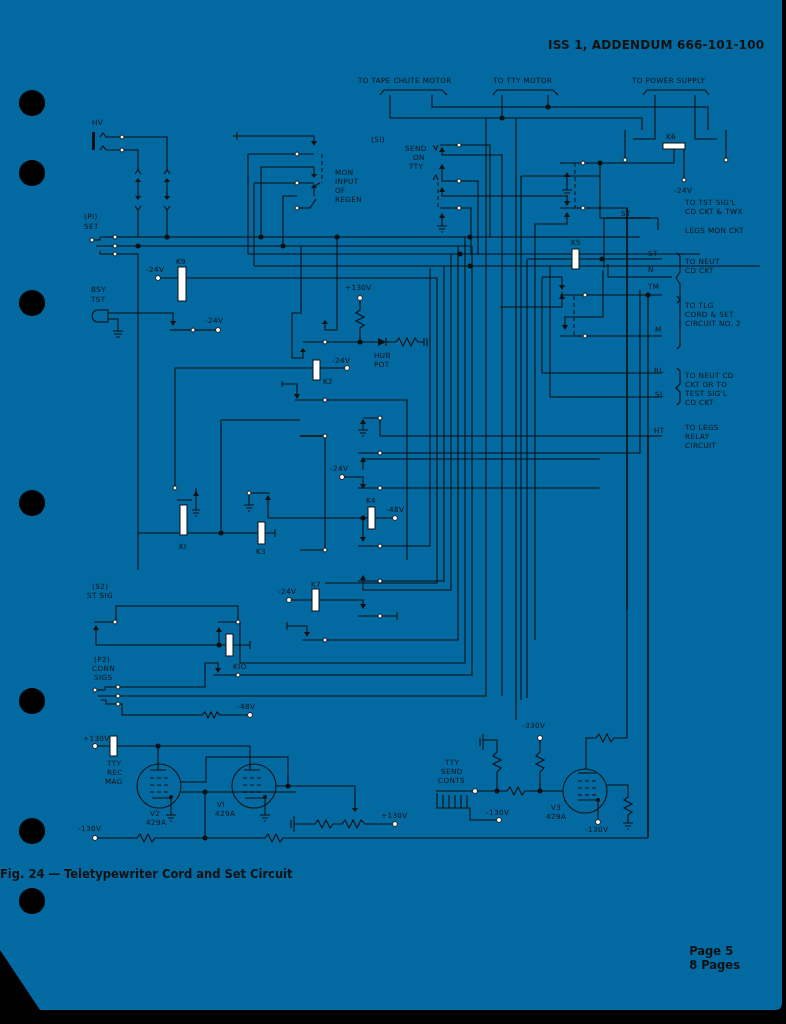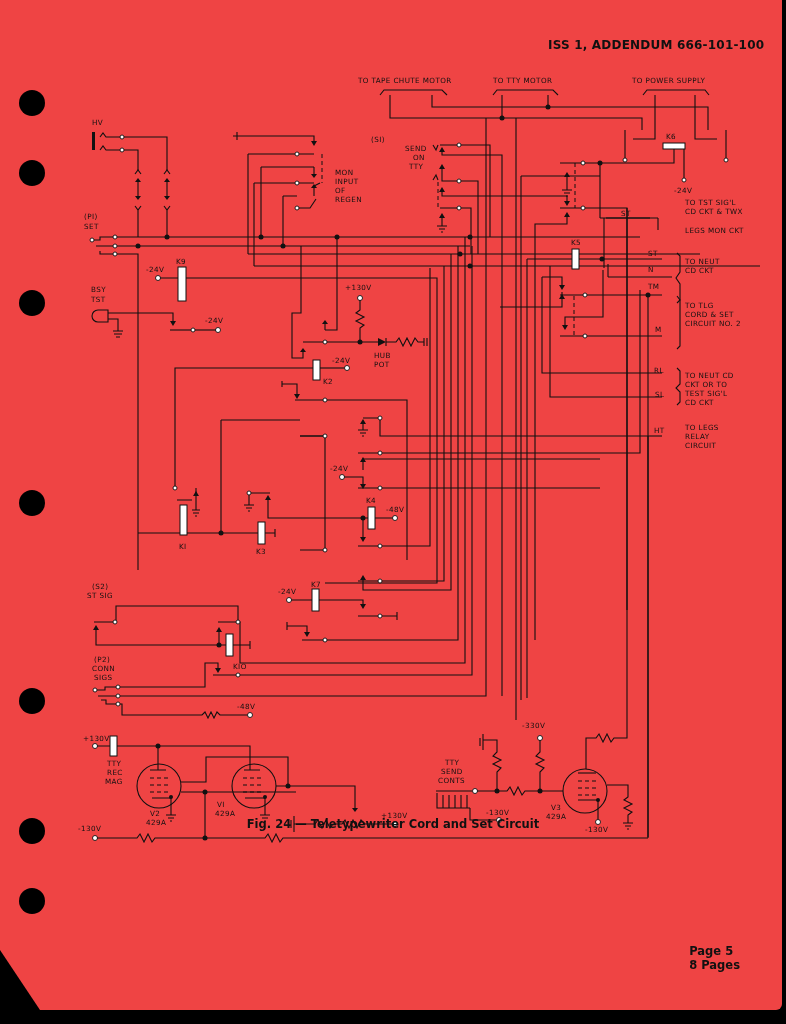--- a/index.html
+++ b/index.html
@@ -1,23 +1,23 @@
 <!DOCTYPE html>
 <html><head>
 <meta charset="utf-8">
 <style>
   html, body { margin:0; padding:0; background:#000; }
   body { width:786px; height:1024px; position:relative; overflow:hidden; font-family:"DejaVu Sans", sans-serif; }
-  .page { position:absolute; left:0; top:0; width:782px; height:1010px; background:#ef4444; border-bottom-right-radius:6px; }
+  .page { position:absolute; left:0; top:0; width:782px; height:1010px; background:#0369a1; border-bottom-right-radius:6px; }
   .right-edge { position:absolute; right:0; top:0; width:4px; height:1024px; background:#000; }
   .bottom-bar { position:absolute; left:0; bottom:0; width:786px; height:14px; background:#000; }
   .hole { position:absolute; left:19px; width:26px; height:26px; border-radius:50%; background:#000; }
   .corner { position:absolute; left:0; top:950px; width:0; height:0; border-left:40px solid #000; border-top:60px solid transparent; }
   .header { position:absolute; left:548px; top:38px; font-weight:bold; font-size:12px; color:#111; letter-spacing:0.2px; }
-  .caption { position:absolute; left:0; width:786px; top:817px; text-align:center; font-weight:bold; font-size:11.5px; color:#111; }
+  .caption { position:absolute; left:0; width:786px; top:867px; font-weight:bold; font-size:11.5px; color:#111; }
   .pagenum { position:absolute; right:42px; top:944px; text-align:left; font-weight:bold; font-size:11.5px; line-height:14px; color:#111; }
   svg { position:absolute; left:0; top:0; }
   svg text { font-family:"DejaVu Sans", sans-serif; font-size:7.2px; fill:#111; letter-spacing:0.4px; }
   .w { stroke:#111; stroke-width:1.1; fill:none; }
   .d { fill:#111; }
   .o { fill:#fff; stroke:#111; stroke-width:0.9; }
   .dash { stroke:#111; stroke-width:1; fill:none; stroke-dasharray:4,3; }
   .coil { fill:#fff; stroke:#111; stroke-width:1; }
 </style>
 </head>

